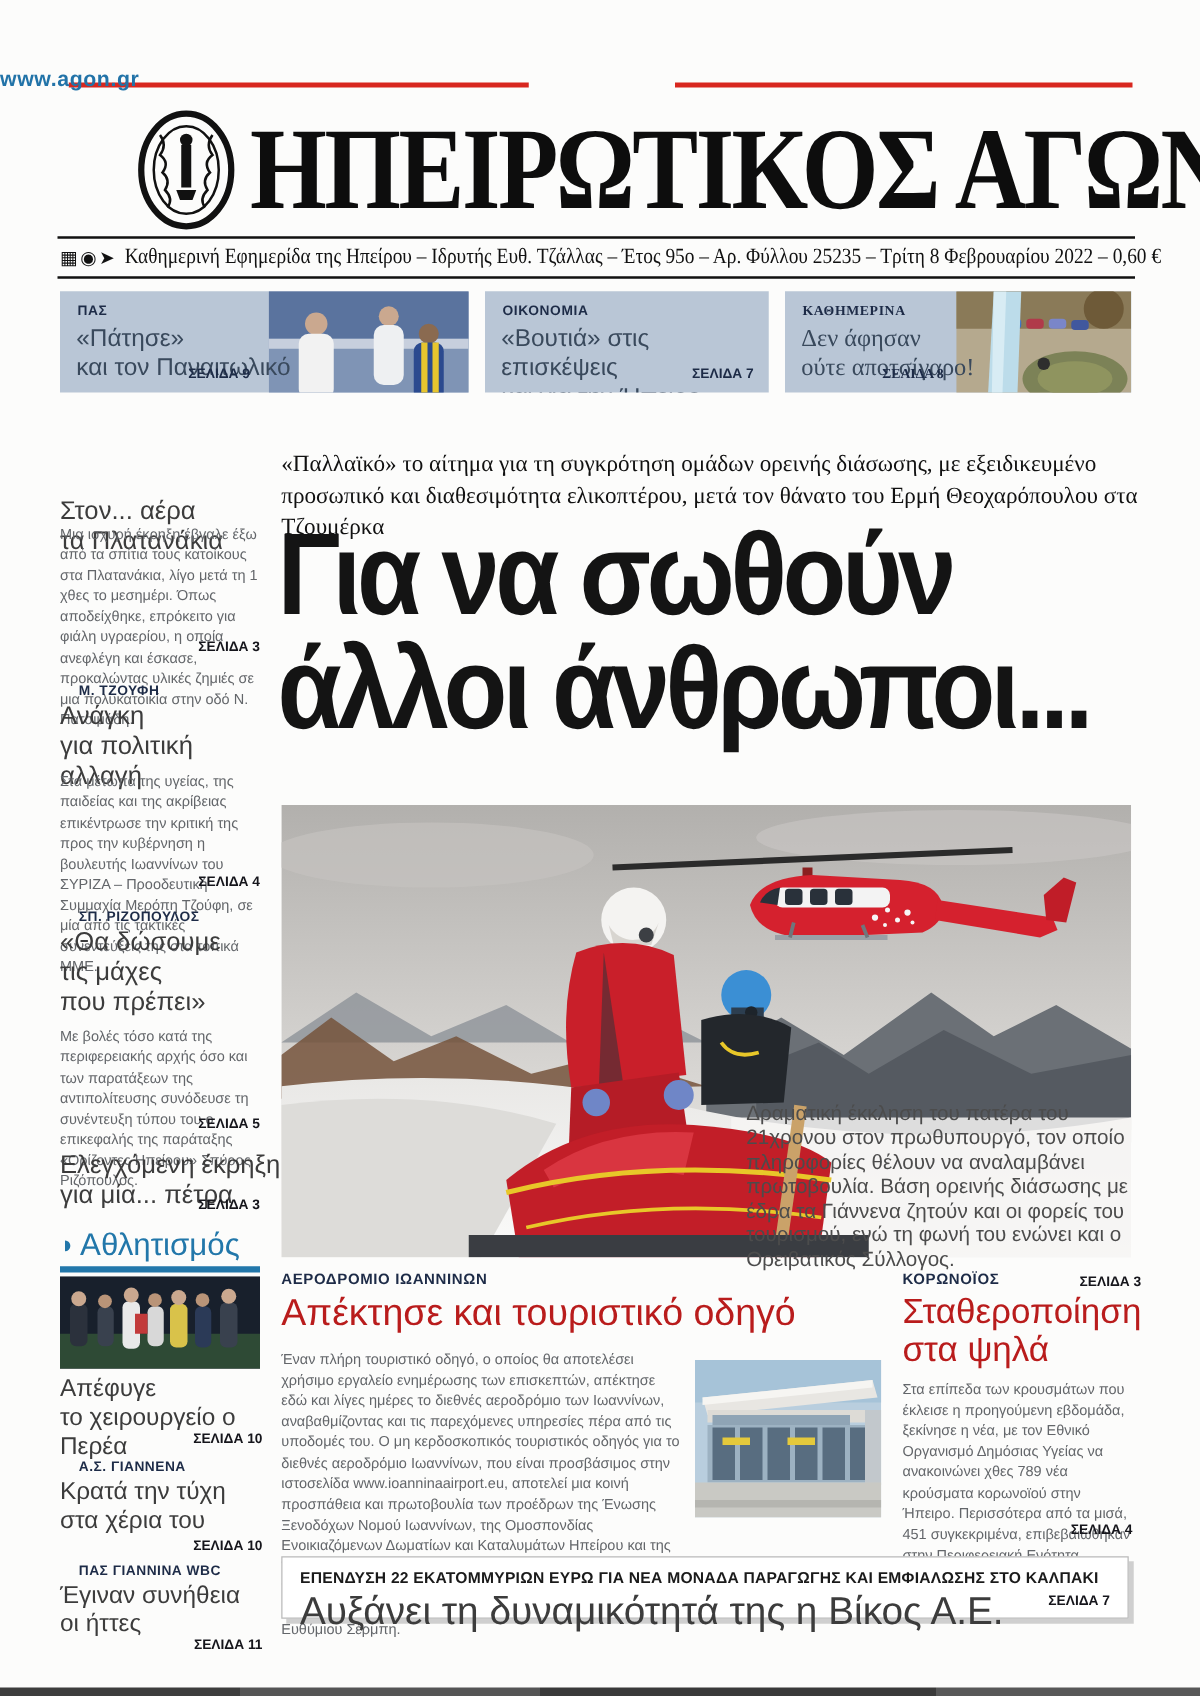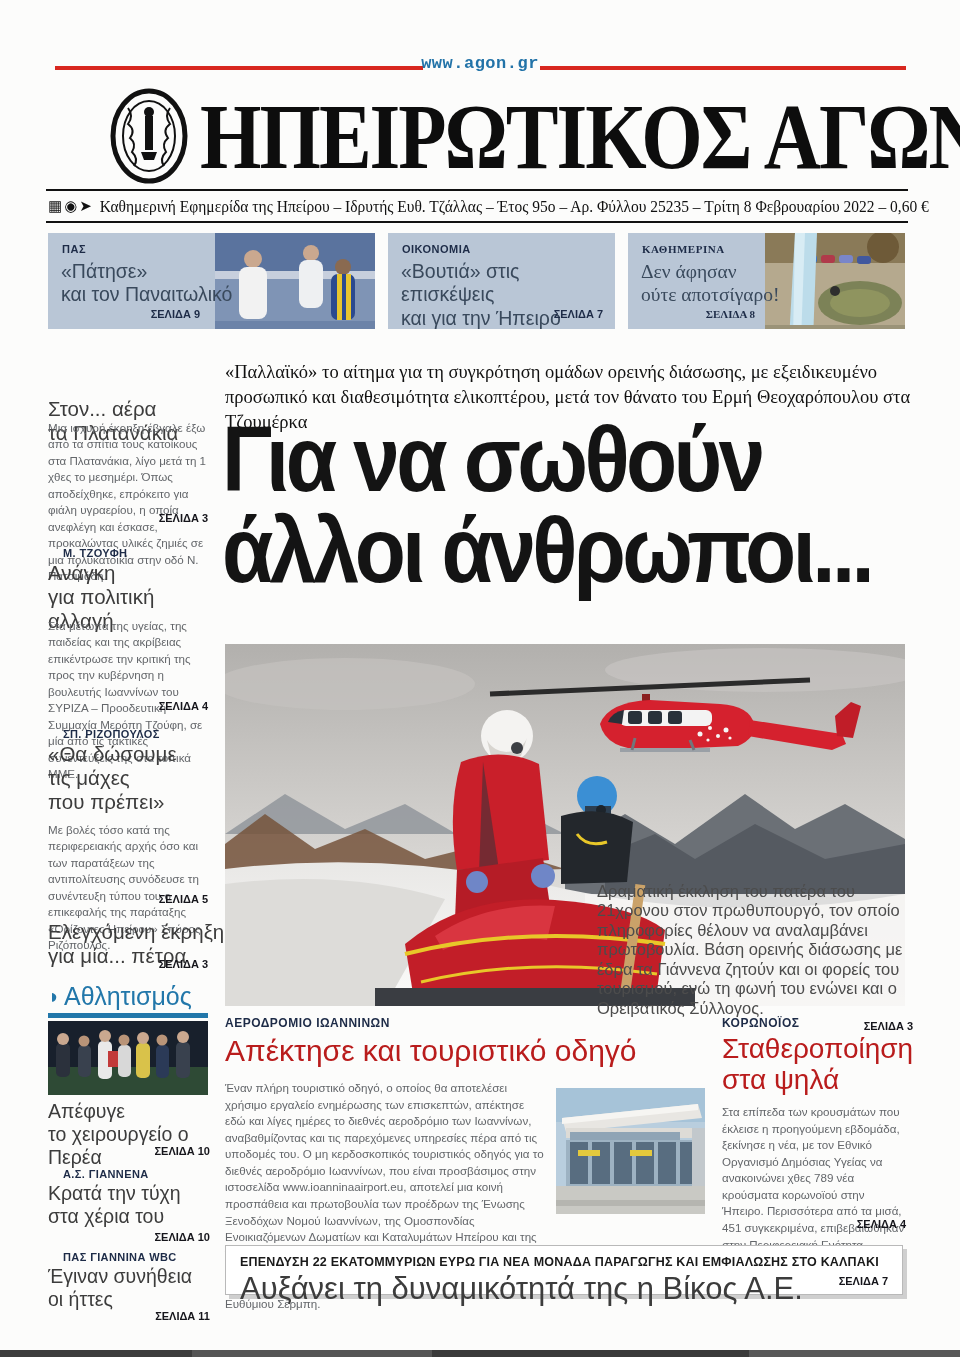--- a/index.html
+++ b/index.html
@@ -3,36 +3,36 @@
 <meta charset="utf-8">
 <style>
   html,body{margin:0;padding:0;background:#e8e8e8;}
   #page{position:relative;width:960px;height:1357px;background:#fcfcfb;overflow:hidden;
         font-family:"Liberation Sans",sans-serif;color:#222;}
   .abs{position:absolute;}
   .prelines{white-space:pre-line;}
 
   
   .toprule{position:absolute;top:66px;height:4px;background:#d8271f;}
-  .site-url{position:absolute;top:54px;left:0;width:960px;text-align:center;
-            font-weight:bold;font-size:17px;color:#2273a8;letter-spacing:.5px;font-family:Liberation Mono, monospace;}
+  .site-url{position:absolute;top:54px;left:0;width:960px;
+            font-weight:bold;font-size:17px;color:#2273a8;letter-spacing:.5px;}
   .masthead-title{position:absolute;top:84px;left:200px;width:680px;
             font-family:"Liberation Serif",serif;font-weight:bold;font-size:79px;
             letter-spacing:-2px;color:#0d0d0d;transform:scaleY(1.18);transform-origin:top left;
             white-space:nowrap;}
   .logo-wrap{position:absolute;top:88px;left:108px;width:82px;height:96px;}
   .infobar{position:absolute;top:189px;left:46px;width:862px;height:30px;
            border-top:2px solid #111;border-bottom:2px solid #111;
            display:flex;align-items:center;gap:6px;}
   .infobar .press-icons{font-size:15px;color:#111;letter-spacing:2px;margin-left:2px;}
   .infobar .info-text{font-family:"Liberation Serif",serif;font-size:15.5px;color:#111;
            transform:scaleY(1.12);transform-origin:center left;white-space:nowrap;}
 
   
-  .teaser{position:absolute;top:233px;height:96px;background:#b9c6d6;overflow:hidden;}
+  .teaser{position:absolute;top:233px;height:81px;background:#b9c6d6;overflow:hidden;}
   .teaser .kick{position:absolute;top:10px;left:14px;font-size:11px;font-weight:bold;
                 color:#1d2b47;letter-spacing:.5px;}
   .teaser .ttl{position:absolute;top:27px;left:13px;font-size:19.5px;color:#39495c;line-height:1.2;}
   .teaser .pg{position:absolute;bottom:9px;font-size:11px;font-weight:bold;color:#1d2b47;}
   .teaser svg{position:absolute;top:0;right:0;height:108px;}
 
   
   .side-title{font-size:20.5px;color:#3c3c3c;line-height:1.18;}
   .side-kick{font-size:11px;font-weight:bold;color:#1d2b47;letter-spacing:.4px;margin-left:15px;}
   .side-body{font-size:11.6px;color:#63666a;line-height:1.42;}

